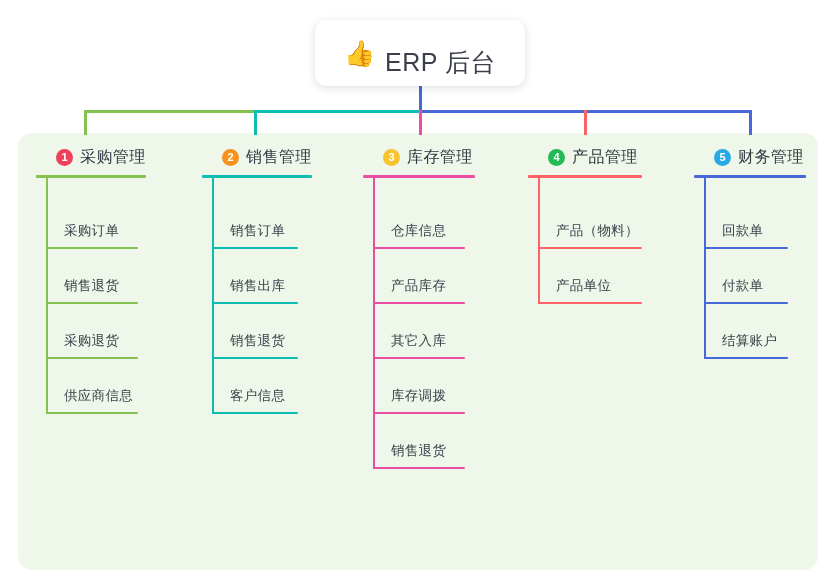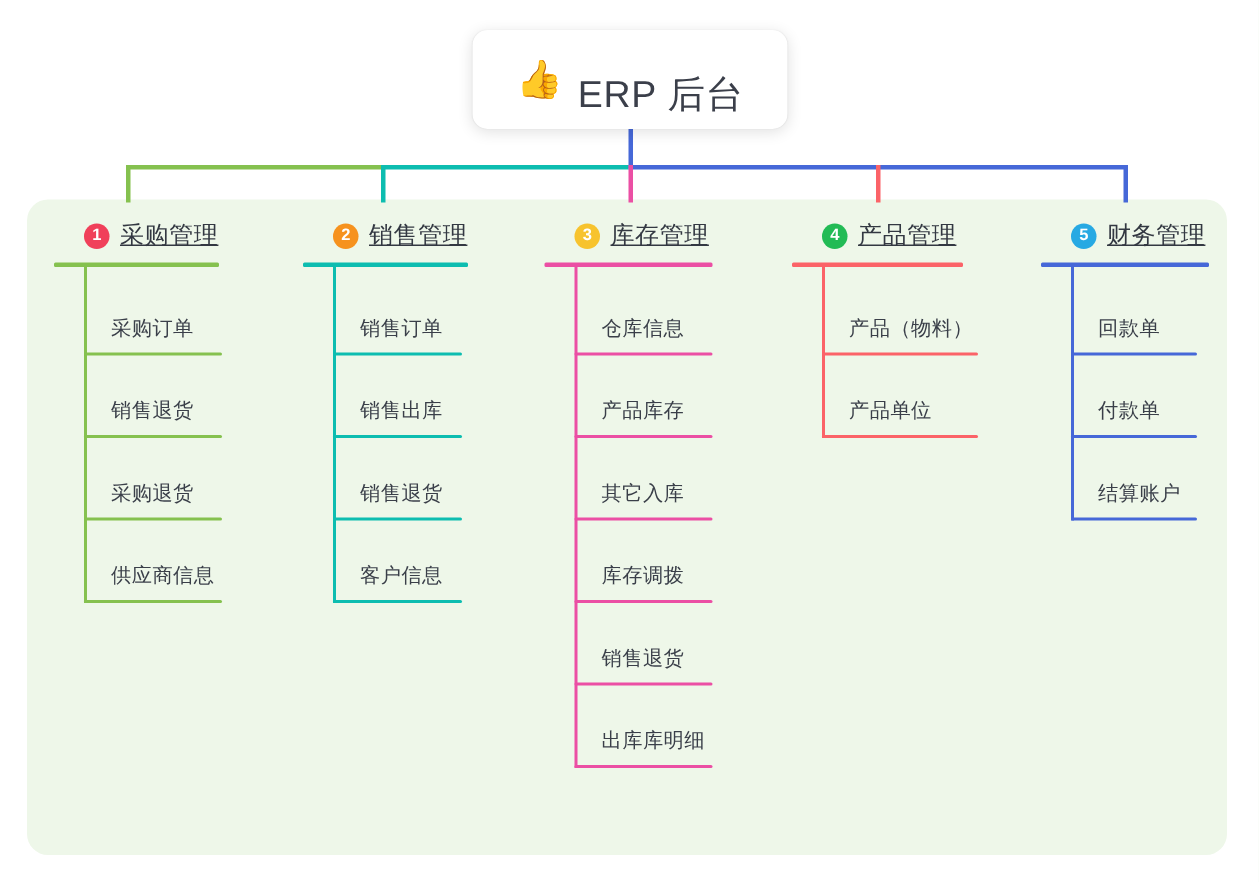--- a/index.html
+++ b/index.html
@@ -102,32 +102,31 @@
     align-items: center;
     justify-content: center;
     flex: 0 0 auto;
     line-height: 1;
   }
   .col-title {
     font-size: 16px;
     color: #333842;
     white-space: nowrap;
     letter-spacing: 0.4px;
-    text-decoration: underline;
   }
   .head-rule {
     height: 3px;
     margin-top: 7px;
     border-radius: 1px;
   }
 
   .items {
     position: relative;
-    margin-left: 20px;
-    padding-top: 4px;
+    margin-left: 10px;
+    padding-top: 16px;
   }
   .items .spine {
     position: absolute;
     left: 0;
     top: 0;
     width: 2px;
     height: 100%;
   }
   .item {
     position: relative;
@@ -248,24 +247,20 @@
           <div class="item-rule" style="background: rgb(235, 79, 164); width: 92px;"></div>
         </div>
         <div class="item">
           <span class="item-label">库存调拨</span>
           <div class="item-rule" style="background: rgb(235, 79, 164); width: 92px;"></div>
         </div>
         <div class="item">
           <span class="item-label">销售退货</span>
           <div class="item-rule" style="background: rgb(235, 79, 164); width: 92px;"></div>
         </div>
-        <div class="item">
-          <span class="item-label">出库库明细</span>
-          <div class="item-rule" style="background: rgb(235, 79, 164); width: 92px;"></div>
-        </div>
       </div>
     </div>
     <div class="column" style="left: 528px;">
       <div class="col-head">
         <span class="badge" style="background: rgb(34, 187, 85);">4</span>
         <span class="col-title">产品管理</span>
       </div>
       <div class="head-rule" style="background: rgb(251, 99, 104); width: 114px;"></div>
       <div class="items">
         <div class="spine" style="background: rgb(251, 99, 104);"></div>

